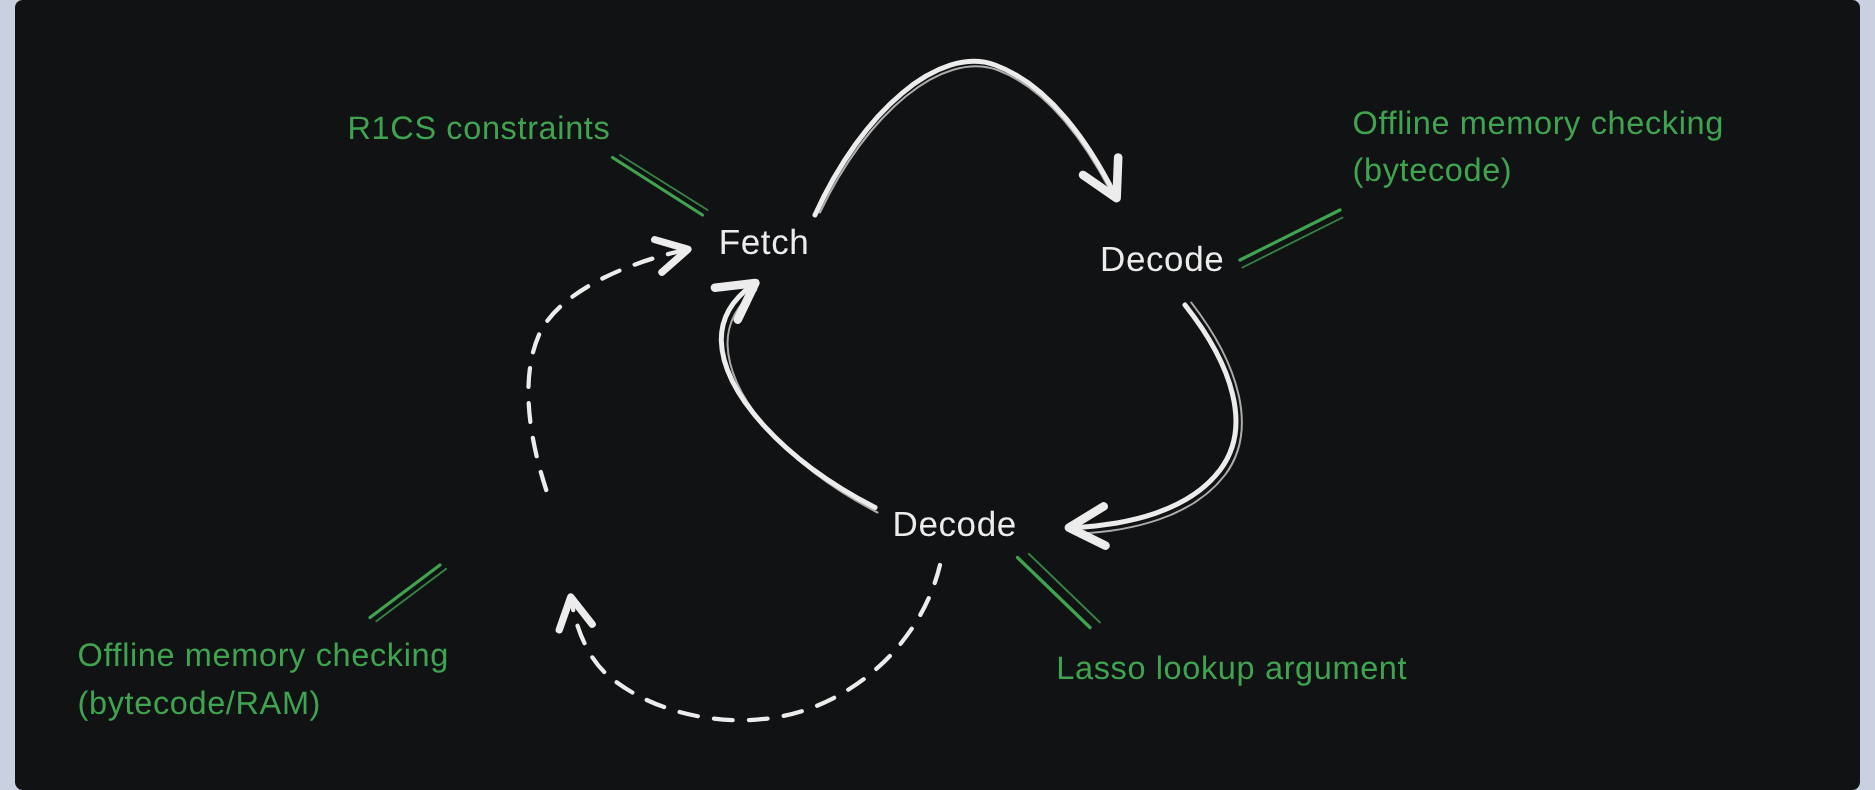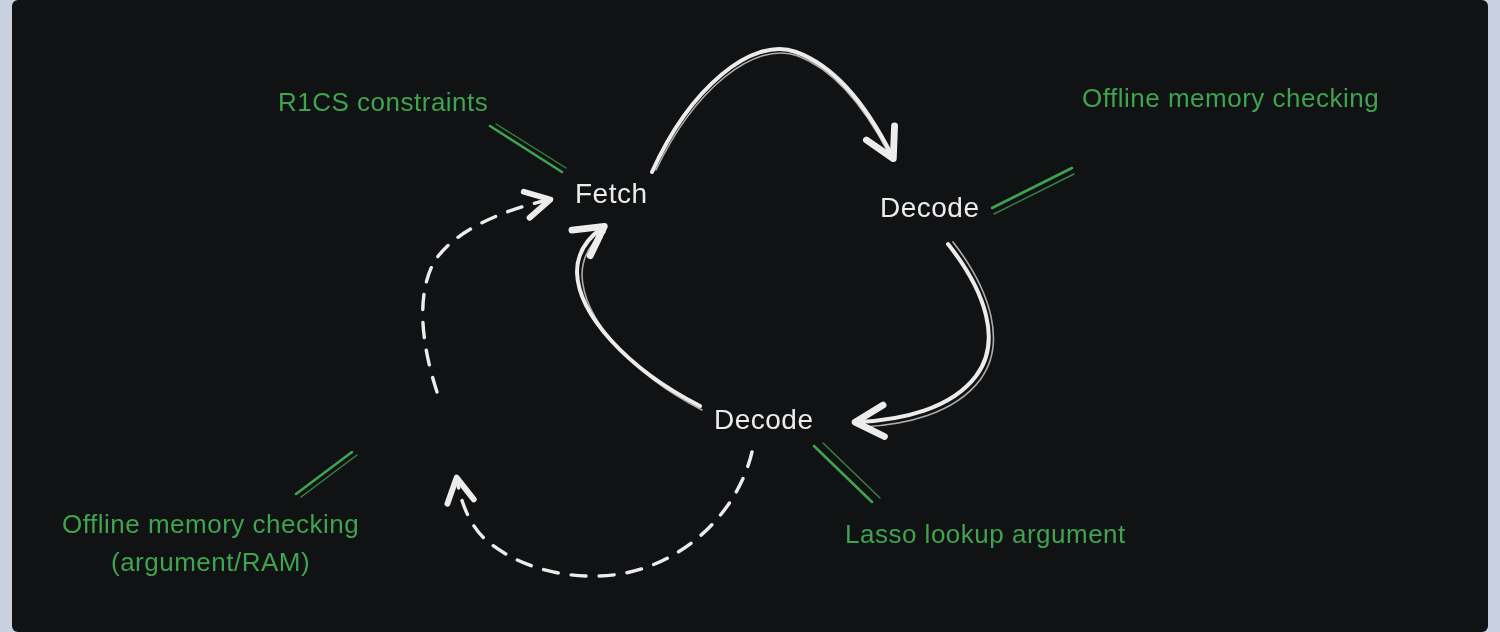--- a/index.html
+++ b/index.html
@@ -10,21 +10,20 @@
     position:relative;
   }
   .canvas{
     position:absolute;left:12px;top:0;width:1476px;height:632px;
     background:#111214;border-radius:6px;
   }
   svg.links{position:absolute;left:0;top:0;width:1476px;height:632px;display:block;}
   .label{
     position:absolute;color:#ececec;font-size:28px;white-space:nowrap;
     letter-spacing:0.5px;
-    text-align:center;
   }
   .label.green{color:#3fa34f;font-size:26px;line-height:1.45;}
   .label .ln{display:block;}
 </style>
 </head>
 <body>
 
 <div class="canvas">
 
   <svg class="links" viewBox="12 0 1476 632">
@@ -64,22 +63,23 @@
 
   <div class="label" style="left:868px;top:192px;">Decode</div>
 
   <div class="label" style="left:702px;top:404px;">Decode</div>
 
 
   <div class="label green" style="left:266px;top:84px;">R1CS constraints</div>
 
   <div class="label green" style="left:1070px;top:80px;">
     <span class="ln">Offline memory checking</span>
+    <span class="ln">(bytecode)</span>
   </div>
 
   <div class="label green" style="left:50px;top:506px;">
     <span class="ln">Offline memory checking</span>
-    <span class="ln">(argument/RAM)</span>
+    <span class="ln">(bytecode/RAM)</span>
   </div>
 
   <div class="label green" style="left:833px;top:516px;">Lasso lookup argument</div>
 
 </div>
 
 </body></html>

